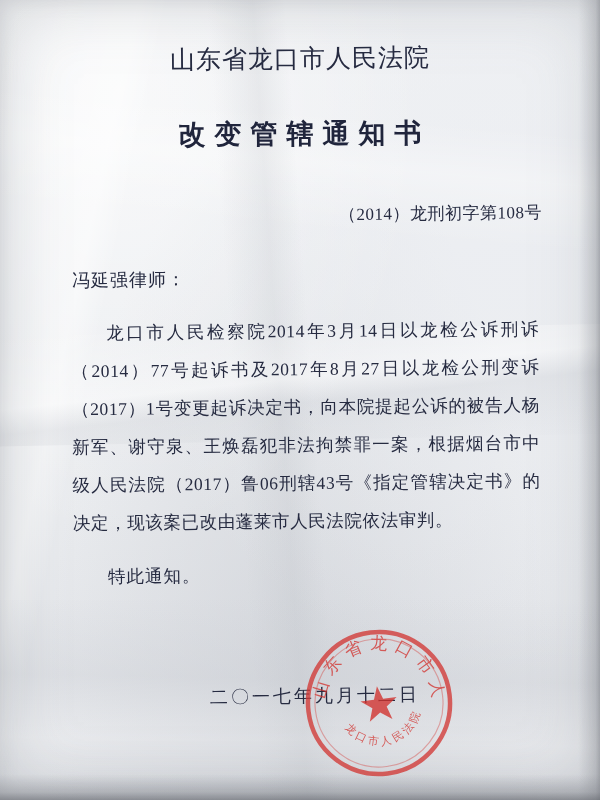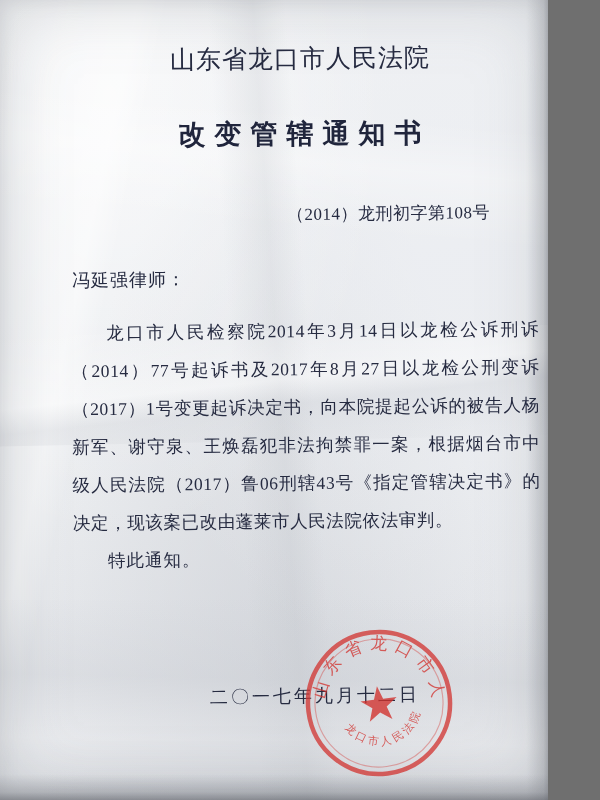--- a/index.html
+++ b/index.html
@@ -9,21 +9,21 @@
   }
   body {
     width: 600px;
     height: 800px;
     overflow: hidden;
     font-family: "Liberation Serif", serif;
   }
 
   #page {
     position: relative;
-    width: 548px;
+    width: 600px;
     height: 800px;
     background:
       radial-gradient(ellipse at 20% 12%, rgba(255,255,255,0.55) 0%, rgba(255,255,255,0) 45%),
       radial-gradient(ellipse at 85% 30%, rgba(236,238,242,0.8) 0%, rgba(255,255,255,0) 55%),
       radial-gradient(ellipse at 50% 95%, rgba(205,208,214,0.75) 0%, rgba(255,255,255,0) 60%),
       linear-gradient(172deg, #f3f4f6 0%, #eceef1 35%, #e9ebee 60%, #e2e4e8 85%, #d9dbe0 100%);
     overflow: hidden;
   }
 
   
@@ -127,21 +127,21 @@
     letter-spacing: 0.6px;
     text-align: justify;
     text-justify: inter-ideograph;
     text-indent: 35px;
     color: #262b41;
     transform: rotate(-0.55deg);
   }
 
   .closing {
     position: absolute;
-    top: 548px;
+    top: 564px;
     left: 108px;
     font-size: 17.5px;
     letter-spacing: 1px;
     color: #262b41;
     transform: rotate(-0.6deg);
   }
 
   .date-line {
     position: absolute;
     top: 684px;

